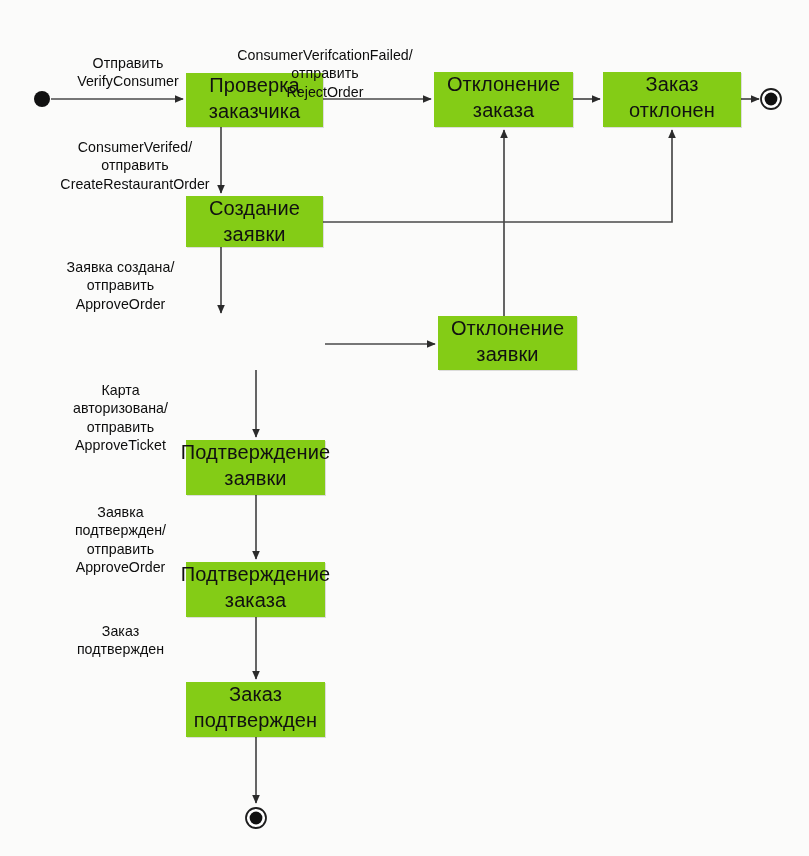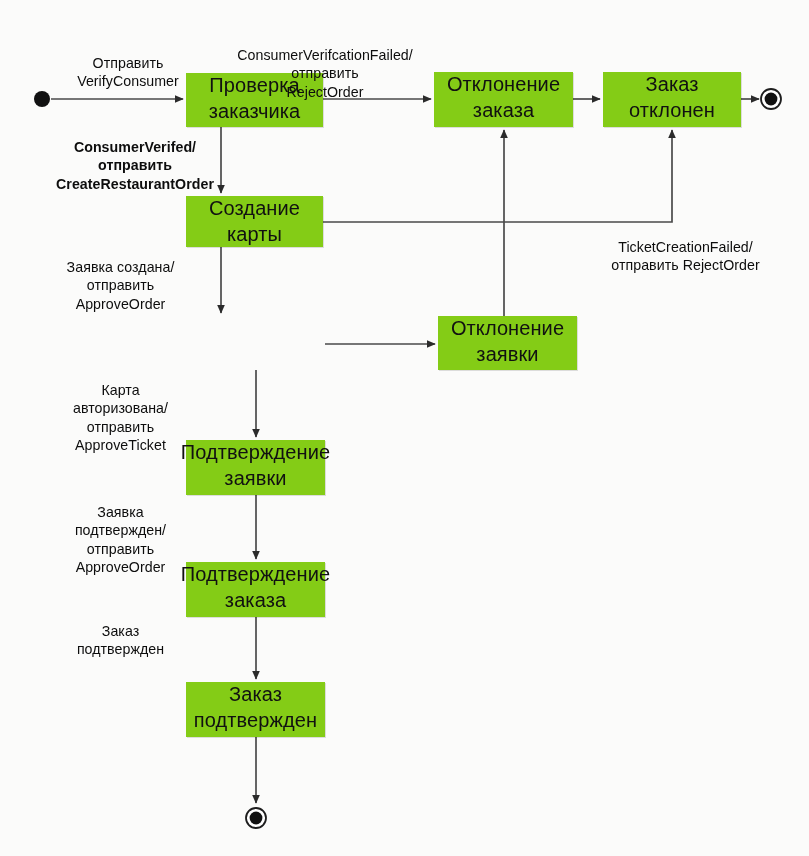--- a/index.html
+++ b/index.html
@@ -121,21 +121,21 @@
 заказа</span>
   </div>
 
   <div class="state-box" style="left:603px; top:72px; width:138px; height:55px;">
     <span class="state-label">Заказ
 отклонен</span>
   </div>
 
   <div class="state-box" style="left:186px; top:196px; width:137px; height:51px;">
     <span class="state-label">Создание
-карты</span>
+заявки</span>
   </div>
 
 
   <div class="state-box" style="left:438px; top:316px; width:139px; height:54px;">
     <span class="state-label">Отклонение
 заявки</span>
   </div>
 
   <div class="state-box" style="left:186px; top:440px; width:139px; height:55px;">
     <span class="state-label">Подтверждение
@@ -152,31 +152,29 @@
 подтвержден</span>
   </div>
 
   <div class="edge-label" style="left:58px; top:54px; width:140px;">Отправить
 VerifyConsumer</div>
 
   <div class="edge-label" style="left:215px; top:10px; width:220px;margin-top:36px;">ConsumerVerifcationFailed/
 отправить
 RejectOrder</div>
 
-  <div class="edge-label" style="left:25px; top:138px; width:220px;font-weight:bold;">ConsumerVerifed/
+  <div class="edge-label" style="left:25px; top:138px; width:220px;">ConsumerVerifed/
 отправить
 CreateRestaurantOrder</div>
 
   <div class="edge-label" style="left:28px; top:258px; width:185px;">Заявка создана/
 отправить
 ApproveOrder</div>
 
 
-  <div class="edge-label align-right" style="left:573px; top:238px; width:225px;">TicketCreationFailed/
-отправить RejectOrder</div>
 
   <div class="edge-label" style="left:28px; top:381px; width:185px;">Карта
 авторизована/
 отправить
 ApproveTicket</div>
 
   <div class="edge-label" style="left:28px; top:503px; width:185px;">Заявка
 подтвержден/
 отправить
 ApproveOrder</div>

